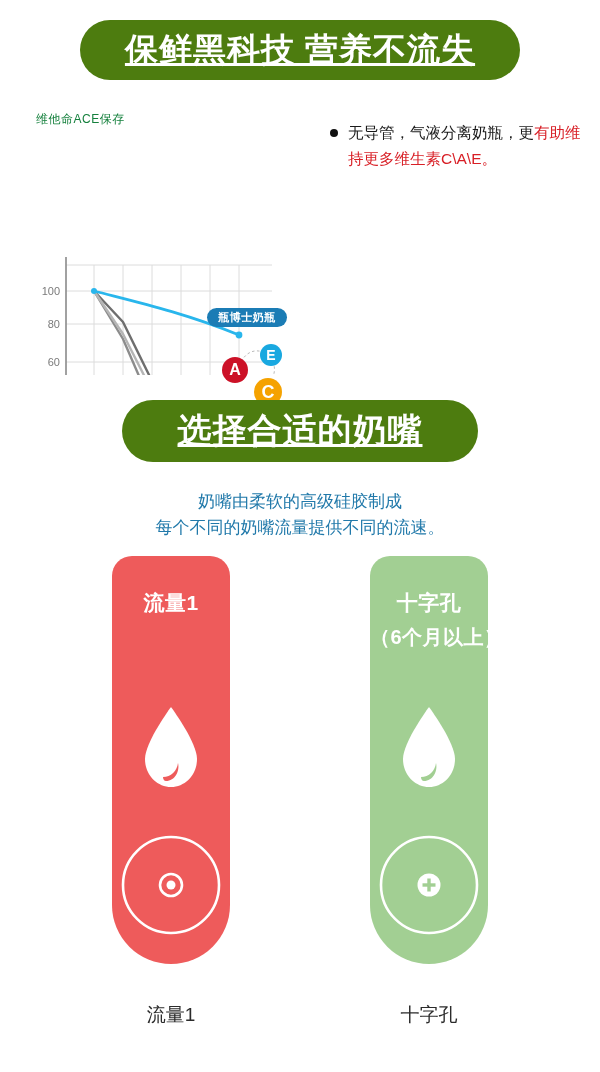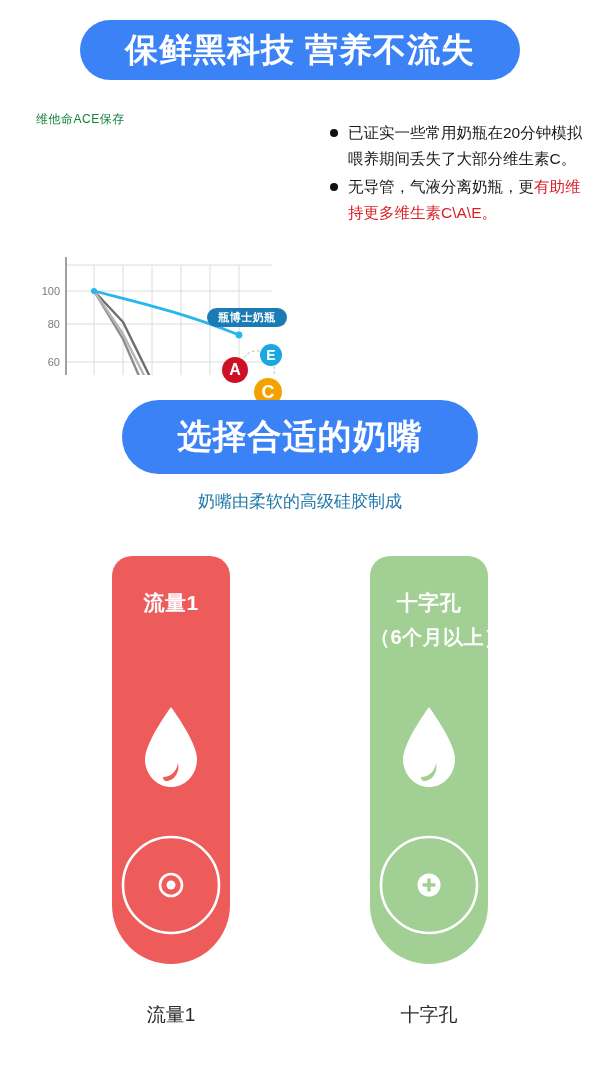--- a/index.html
+++ b/index.html
@@ -15,39 +15,40 @@
     overflow: hidden;
     color: #333;
   }
 
   
   .banner {
     position: absolute;
     display: flex;
     align-items: center;
     justify-content: center;
-    background: #3b82f6;
+    background: #4d7c0f;
     color: #ffffff;
     border-radius: 999px;
     font-weight: bold;
     letter-spacing: 1px;
     white-space: nowrap;
+    text-decoration: underline;
   }
   #banner-top {
     left: 80px;
     top: 20px;
     width: 440px;
     height: 60px;
     font-size: 33px;
   }
   #banner-mid {
     left: 122px;
     top: 400px;
     width: 356px;
-    height: 74px;
+    height: 62px;
     font-size: 34px;
   }
 
   
   #chart-block {
     position: absolute;
     left: 22px;
     top: 105px;
     width: 300px;
     height: 270px;
@@ -275,37 +276,34 @@
   <div class="pill-label" id="label-normal">普通奶瓶</div>
 
   <div class="vit-badge" id="badge-a">A</div>
   <div class="vit-badge" id="badge-e">E</div>
   <div class="vit-badge" id="badge-c">C</div>
 </div>
 
 <div id="bullets">
 
 
-  <div class="bullet-row">
-    <span class="bullet-dot"></span>
-    <span class="bullet-text">已证实一些常用奶瓶在20分钟模拟喂养期间丢失了大部分维生素C。</span>
-  </div>
 
   <div class="bullet-row">
     <span class="bullet-dot"></span>
     <span class="bullet-text"><span>无导管，气液分离奶瓶，更</span><span class="hl">有助维持更多维生素C\A\E。</span></span>
   </div>
 </div>
 
 <div class="banner" id="banner-mid">
   <span>选择合适的奶嘴</span>
 </div>
 
 <div id="nipple-sub">
   <div>奶嘴由柔软的高级硅胶制成</div>
+  <div>每个不同的奶嘴流量提供不同的流速。</div>
 </div>
 
 <div class="card" id="card-left">
   <div class="card-title">
     <div>流量1</div>
   </div>
 
   <div class="drop-wrap">
     <svg width="62" height="86" viewBox="0 0 62 86">
       <path d="M31 3 C31 3 57 38 57 55 C57 71 45 83 31 83 C17 83 5 71 5 55 C5 38 31 3 31 3 Z" fill="#ffffff"></path>

